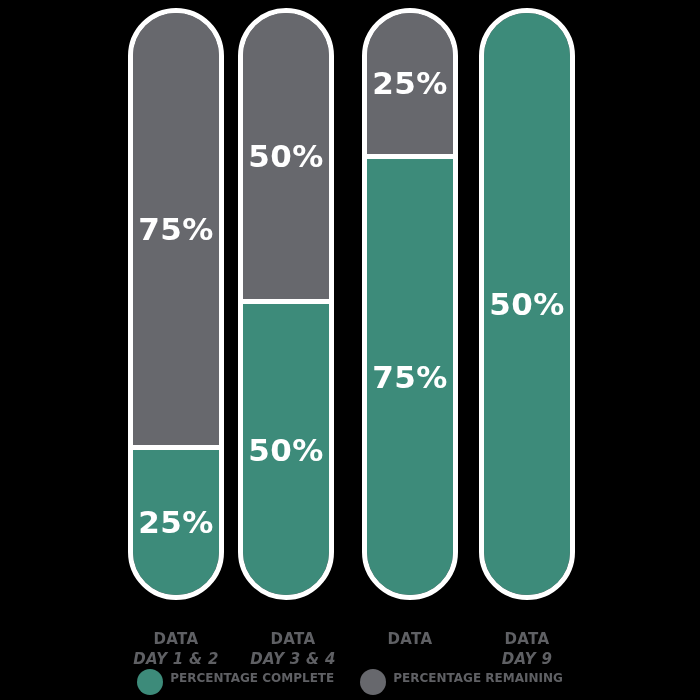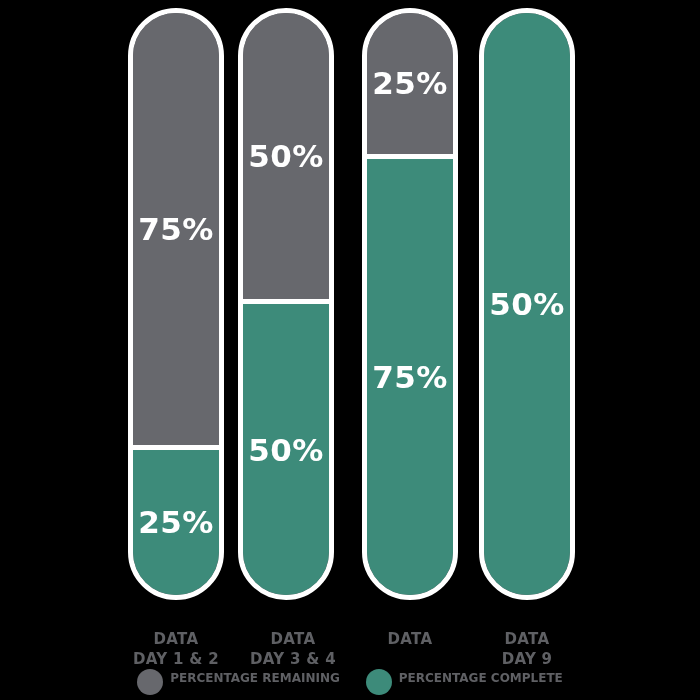--- a/index.html
+++ b/index.html
@@ -91,21 +91,21 @@
     top: 614px;
     text-align: center;
     color: #5f6064;
     font-weight: bold;
     font-size: 15px;
     line-height: 1.35;
     letter-spacing: 0.3px;
     margin-top: 15px;
   }
   .cat-label .l1 { display: block; }
-  .cat-label .l2 { display: block; }
+  .cat-label .l2 { display: block; font-style: italic; }
 
   
   .legend {
     position: absolute;
     left: 0;
     top: 668px;
     width: 700px;
     height: 32px;
     display: flex;
     justify-content: center;
@@ -200,22 +200,22 @@
     <span class="l1">DATA</span>
   </div>
 
   <div class="cat-label" style="left:471px; width:112px;">
     <span class="l1">DATA</span>
     <span class="l2">DAY 9</span>
   </div>
 
   <div class="legend">
     <div class="legend-item">
+      <div class="legend-dot complete"></div>
+      <div class="legend-text">PERCENTAGE COMPLETE</div>
+    </div>
+    <div class="legend-item">
       <div class="legend-dot remaining"></div>
       <div class="legend-text">PERCENTAGE REMAINING</div>
     </div>
-    <div class="legend-item">
-      <div class="legend-dot complete"></div>
-      <div class="legend-text">PERCENTAGE COMPLETE</div>
-    </div>
   </div>
 
 </div>
 
 </body></html>

